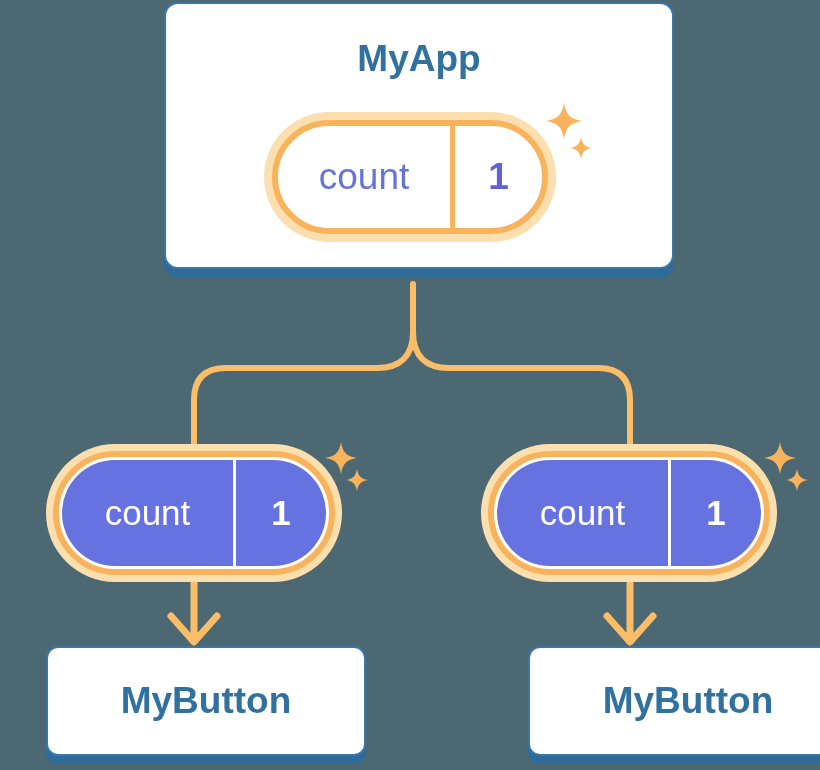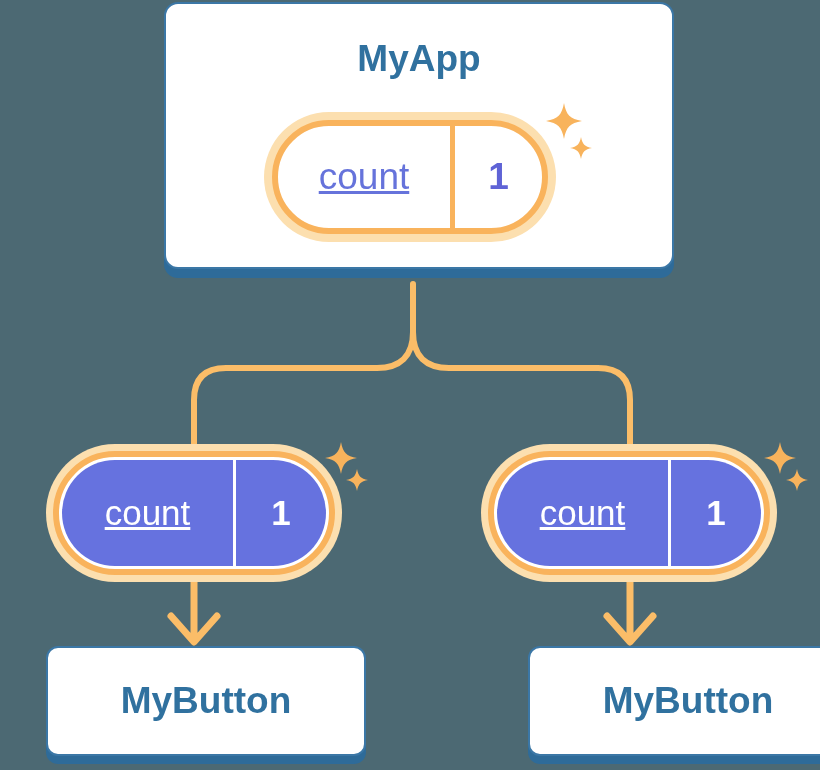--- a/index.html
+++ b/index.html
@@ -61,21 +61,21 @@
     height:100%;
     border:6px solid #F9B35C;    
     background:#FFFFFF;
     border-radius:999px;
     box-sizing:border-box;
     display:flex;
   }
   .pill-label, .pill-value {
     display:flex; align-items:center; justify-content:center;
   }
-  .pill-label { flex:1;text-decoration:underline; }
+  .pill-label { flex:1; }
 
   
   .pill-white { left:264px; top:112px; width:292px; height:130px; }
   .pill-white .pill-label { color:#6673DB; font-size:37px; }
   .pill-white .pill-divider { width:5px; background:#F9B35C; }
   .pill-white .pill-value {
     width:87px; color:#5F63D6; font-size:37px; font-weight:bold;
   }
 
   

